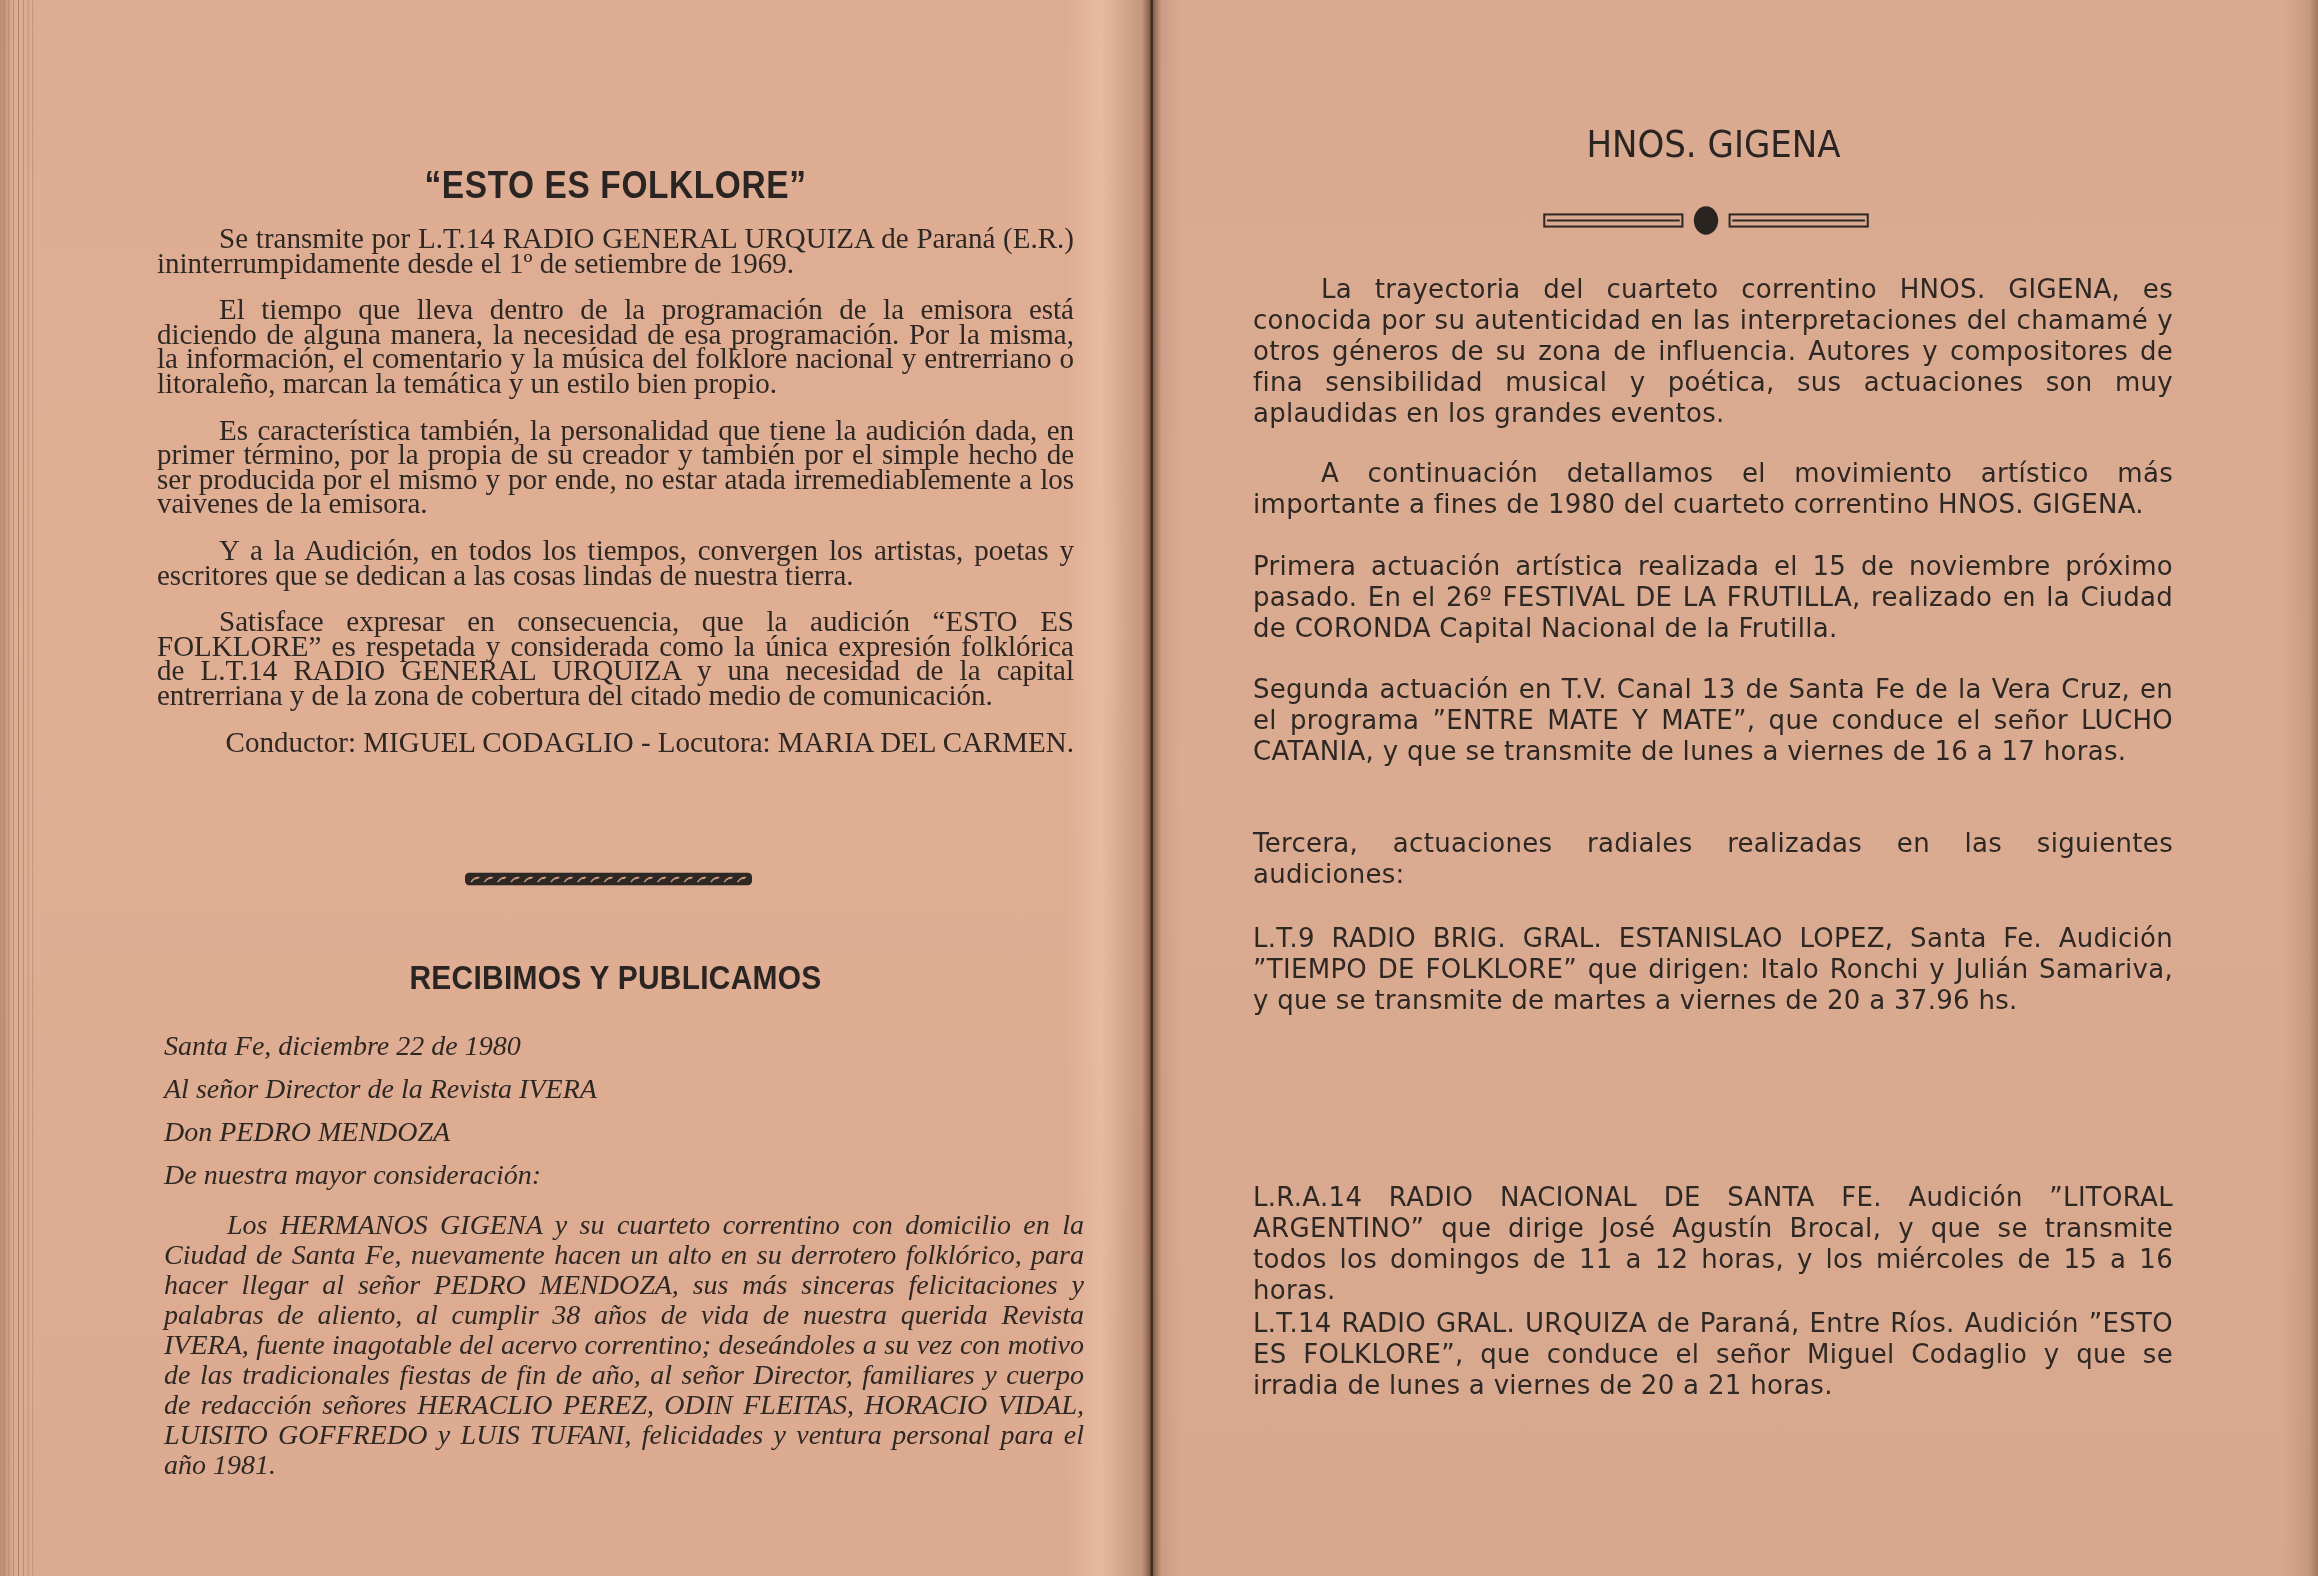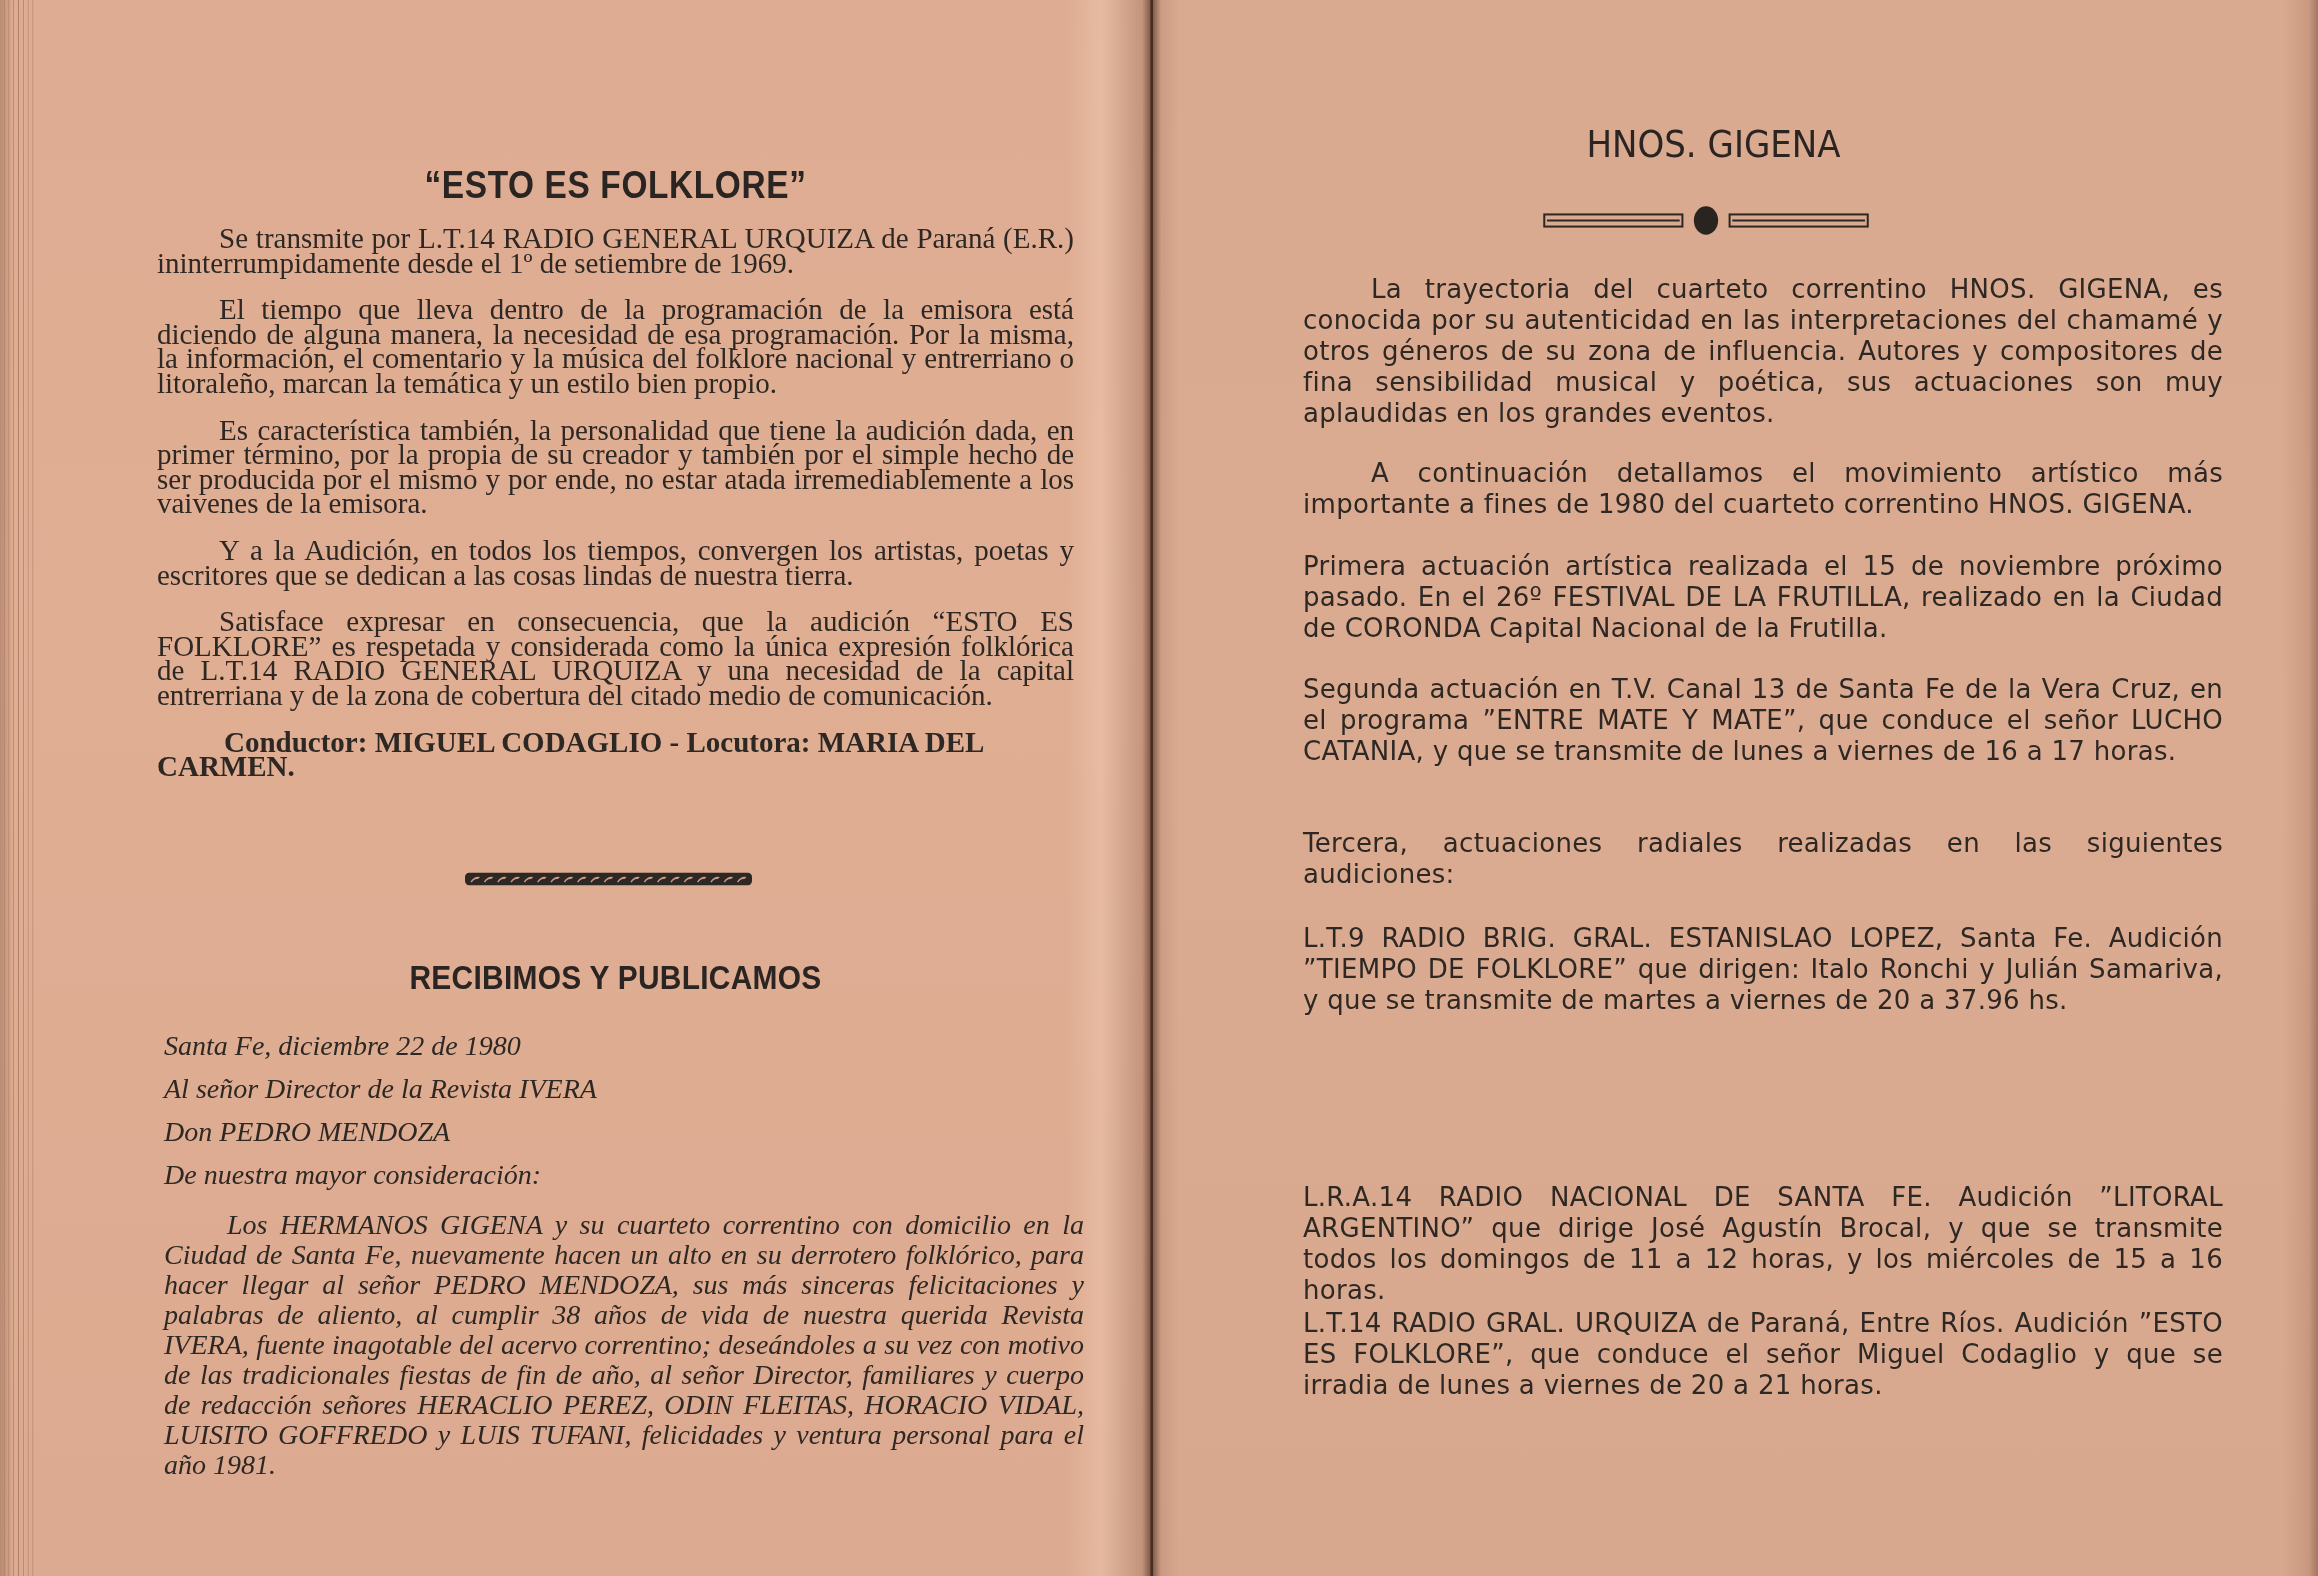--- a/index.html
+++ b/index.html
@@ -17,31 +17,31 @@
       linear-gradient(90deg, rgba(0,0,0,0) 1129px, rgba(150,100,80,0.25) 1156px, rgba(110,70,50,0.5) 1165px),
       linear-gradient(180deg, #d9aa90 0%, #dbab91 50%, #d8a88e 100%);}
   .edge-lines{position:absolute;left:0;top:0;width:36px;height:1577px;
     background:repeating-linear-gradient(90deg, rgba(150,100,80,0.0) 0px, rgba(150,100,80,0.0) 3.4px, rgba(140,90,70,0.55) 4.1px, rgba(150,100,80,0.0) 4.8px);}
   .gutter-line{position:absolute;left:1150px;top:0;width:4.1px;height:1577px;background:linear-gradient(90deg,#6b4a3b,#3a2419,#6b4a3b);}
 
   
   .l-title{position:absolute;left:157px;width:917px;top:164px;text-align:center;font-family:"Liberation Sans",sans-serif;font-weight:bold;font-size:38px;letter-spacing:0.7px;transform:scaleX(0.88);transform-origin:center;color:#2a2522;}
   .l-body{position:absolute;left:157px;width:917px;font-size:29px;line-height:24.6px;text-align:justify;color:#2e2824;}
   .l-body p{margin:0 0 22px 0;text-indent:62px;}
-  .l-body p.sig{text-indent:67px;text-align:left;margin-top:4.1px;font-weight:bold;}
+  .l-body p.sig{text-indent:67px;text-align:right;margin-top:4.1px;}
   .ornament-rope{position:absolute;left:465px;top:870px;width:287px;height:18px;}
   .l-title2{position:absolute;left:157px;width:917px;top:958px;text-align:center;font-family:"Liberation Sans",sans-serif;font-weight:bold;font-size:34px;letter-spacing:0.3px;transform:scaleX(0.88);transform-origin:center;color:#2a2522;}
   .letter{position:absolute;left:164px;width:920px;font-style:italic;font-size:28px;color:#2e2824;}
   .letter .hdr{margin:0;height:43px;line-height:24.6px;}
   .letter .para{margin-top:4.1px;line-height:30px;text-align:justify;text-indent:63px;}
 
   
   .r-title{position:absolute;left:1252px;width:923px;top:123px;text-align:center;font-family:"DejaVu Sans",sans-serif;font-size:37px;color:#2a2522;letter-spacing:0px;transform:scaleX(0.92);}
   .ornament-bar{position:absolute;left:1542px;top:205px;width:328px;height:31px;}
-  .r-body{position:absolute;left:1303px;width:920px;font-family:"DejaVu Sans",sans-serif;font-size:26px;line-height:31px;color:#2e2824;text-align:justify;letter-spacing:0.3px;}
+  .r-body{position:absolute;left:1253px;width:920px;font-family:"DejaVu Sans",sans-serif;font-size:26px;line-height:31px;color:#2e2824;text-align:justify;letter-spacing:0.3px;}
   .r-body p{margin:0;}
   .r-body .indent{text-indent:68px;}
 </style>
 </head>
 <body>
 
 <div class="spread">
 
   <div class="page page-left">
     <div class="edge-lines"></div>

